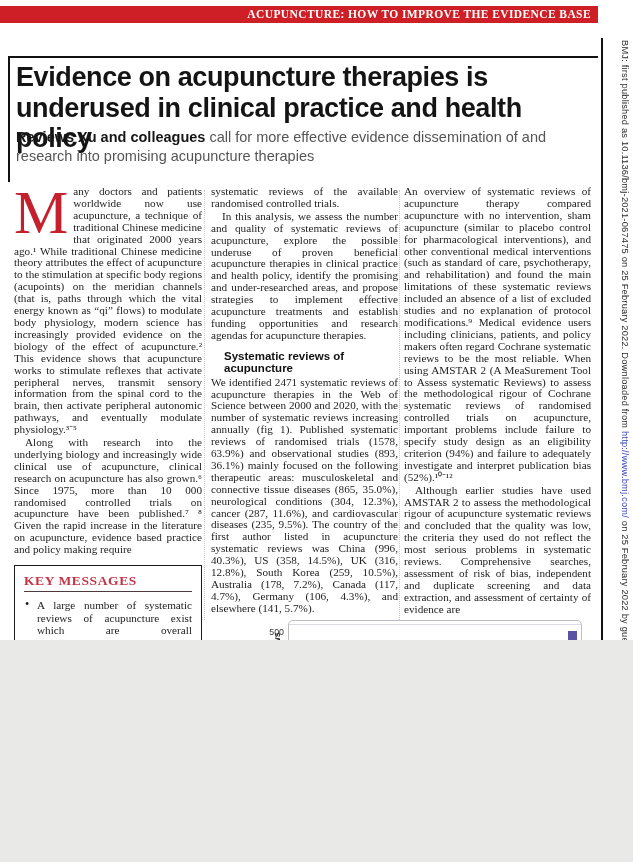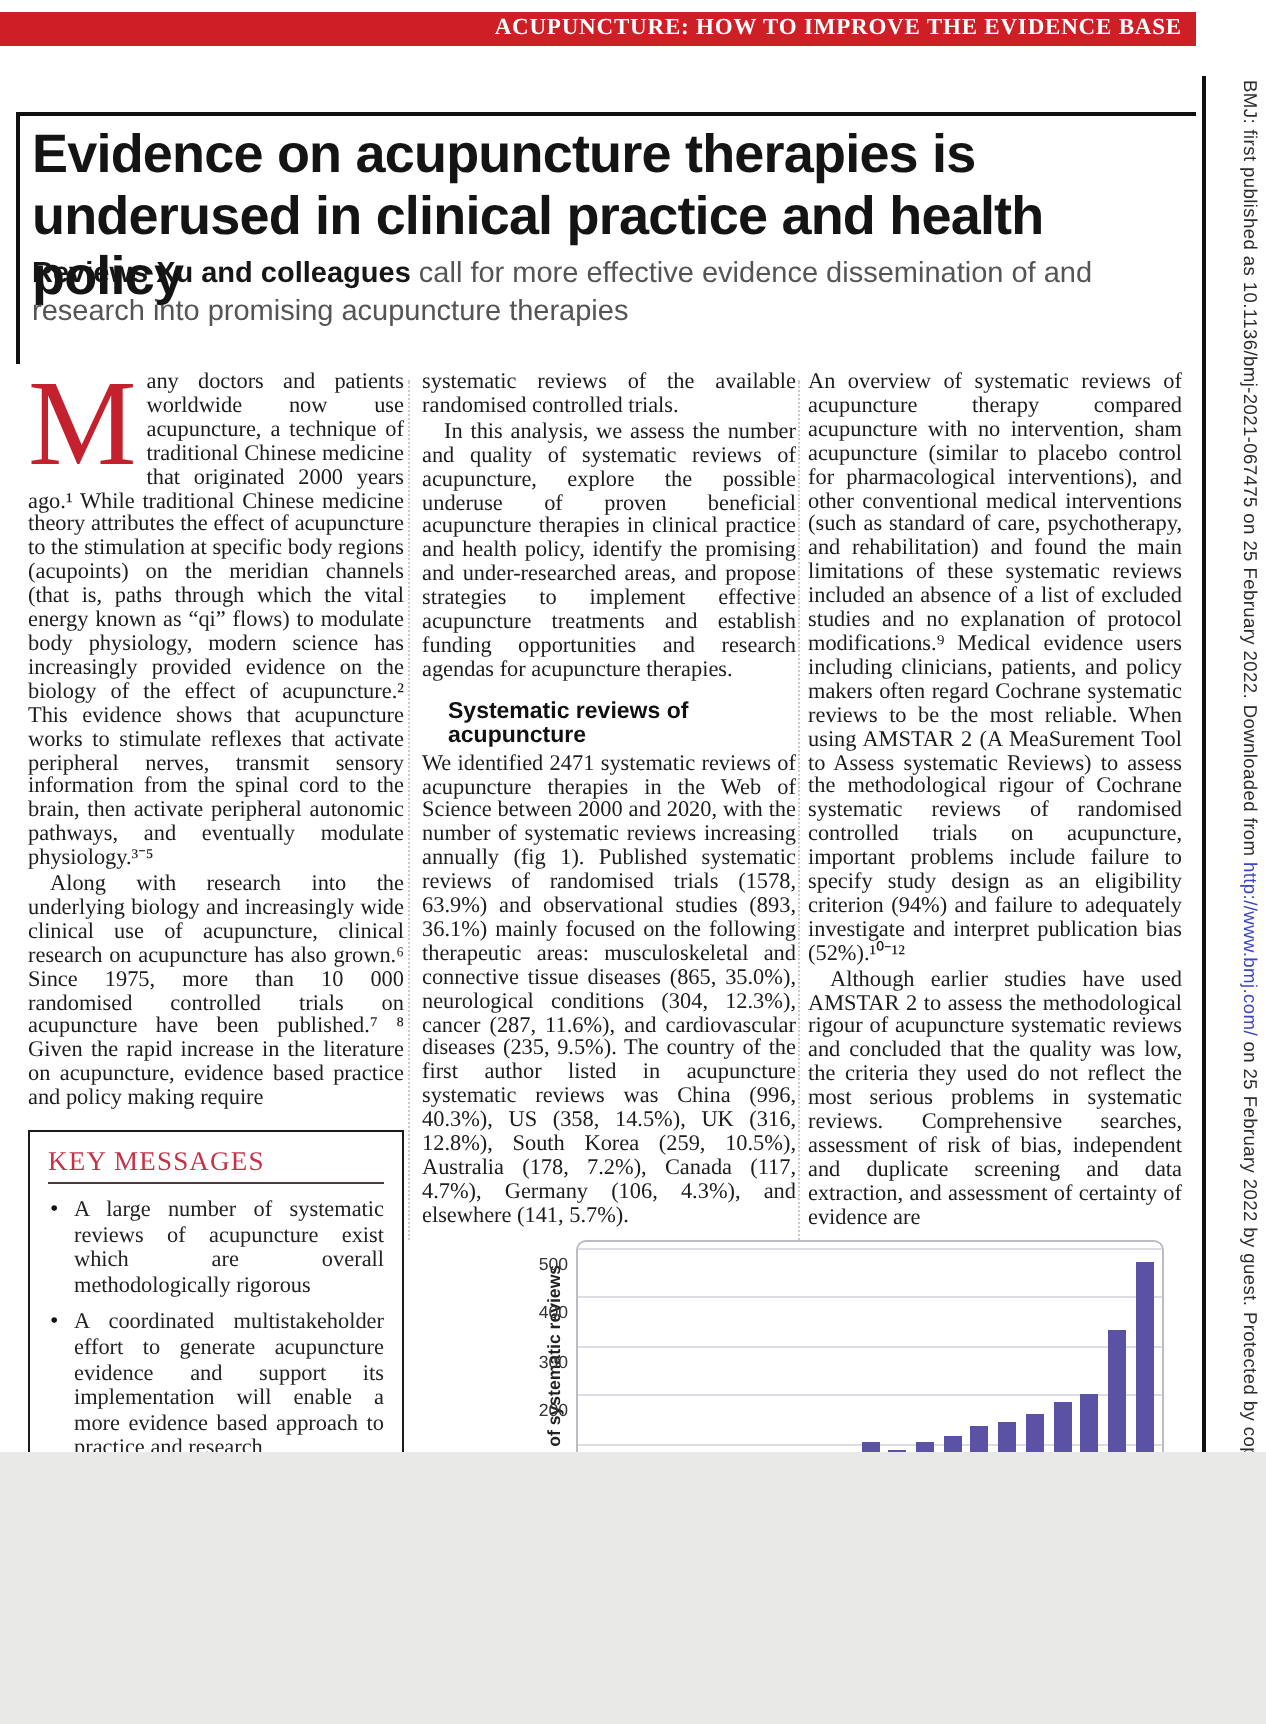--- a/index.html
+++ b/index.html
@@ -1,18 +1,18 @@
 <!DOCTYPE html>
 <html><head>
 <meta charset="utf-8">
 <style>
   * { margin:0; padding:0; box-sizing:border-box; }
   html,body { background:#e9e9e7; }
   .page {
-    position:relative; width:633px; height:726px; background:#ffffff;
+    position:relative; width:633px; height:640px; background:#ffffff;
     font-family:"Liberation Serif", serif; color:#1a1a1a; overflow:hidden;
     margin:0 auto;
   }
   
   .banner {
     position:absolute; left:0; top:6; top:6px; width:598px; height:17px;
     background:#cf1f26; color:#fff; text-align:right;
     font-family:"Liberation Serif", serif; font-weight:bold;
     font-size:11.5px; line-height:17px; letter-spacing:0.4px; padding-right:7px;
   }
@@ -47,21 +47,21 @@
   .sec-heading {
     font-family:"Liberation Sans", sans-serif; font-weight:bold;
     font-size:11.5px; margin:9px 13px 2px; text-align:left; color:#111;
   }
   
   .key-box {
     margin-top:9px; border:1.6px solid #1b1b1b; padding:9px 9px 12px 9px;
     text-align:left;
   }
   .key-box-heading {
-    font-family:"Liberation Serif", serif; font-weight:normal; font-size:13.5px;
+    font-family:"Liberation Serif", serif; font-weight:bold; font-size:13.5px;
     color:#c53246; letter-spacing:0.6px; padding-bottom:4px;
     border-bottom:1.3px solid #4c3a3c; margin-bottom:7px;
   }
   .key-box ul { list-style:none; }
   .key-box li {
     position:relative; padding-left:13px; margin-bottom:6px;
     font-size:11.2px; line-height:12.6px; text-align:justify; color:#222;
   }
   .key-box li::before {
     content:"•"; position:absolute; left:1px; top:-1px; font-size:12px; color:#111;

